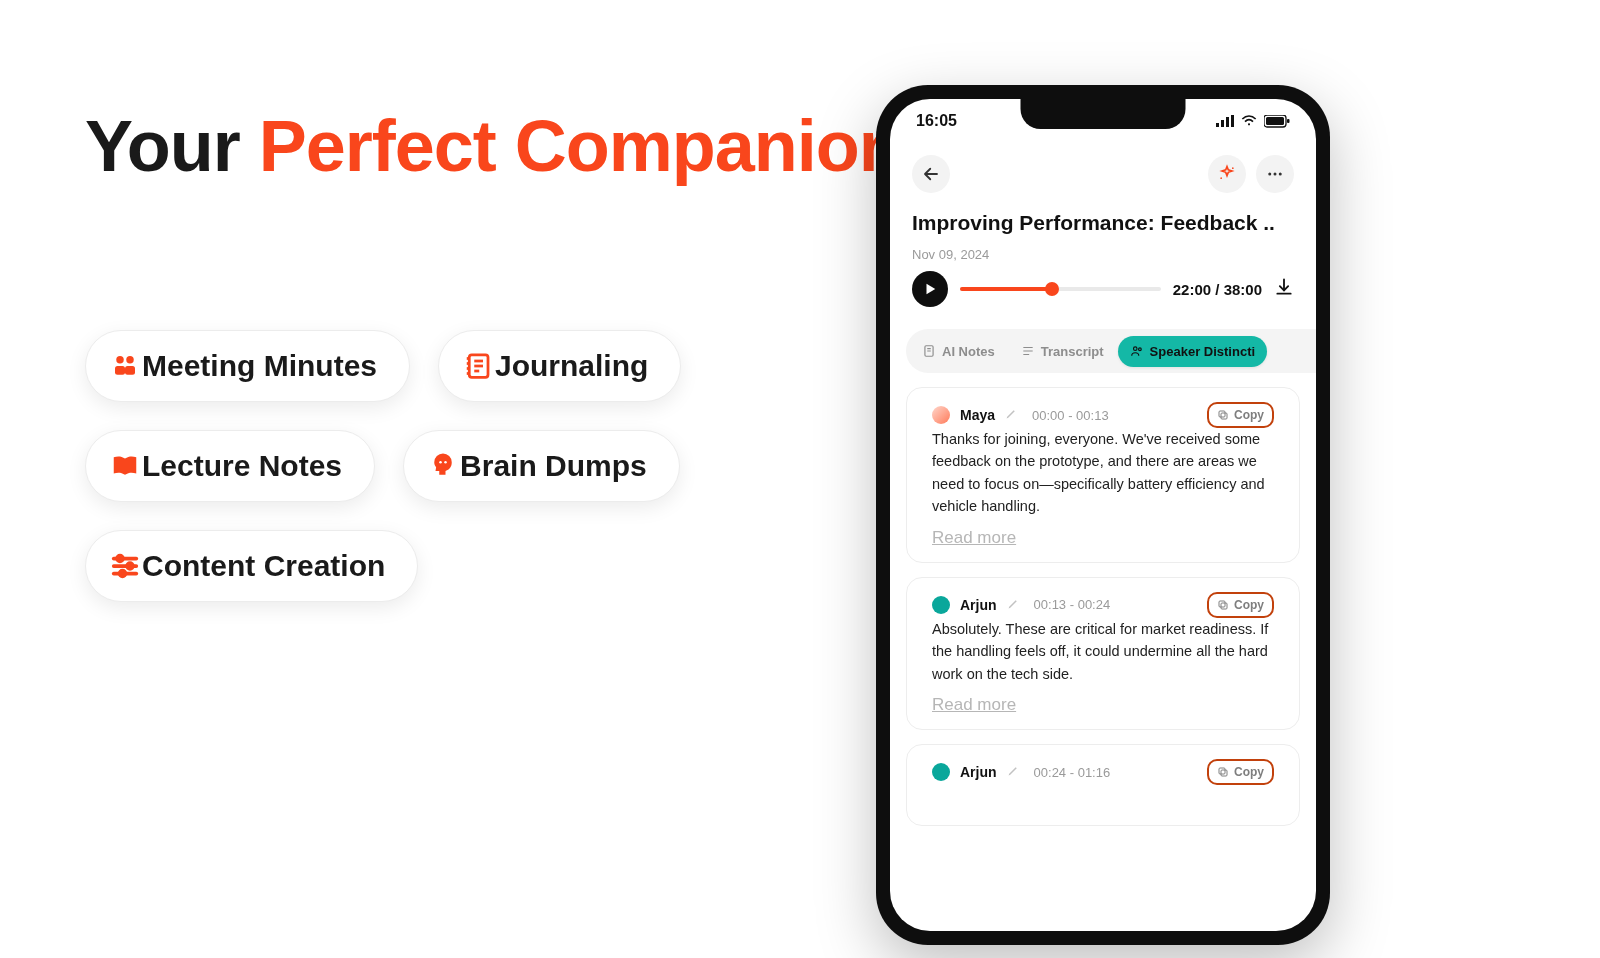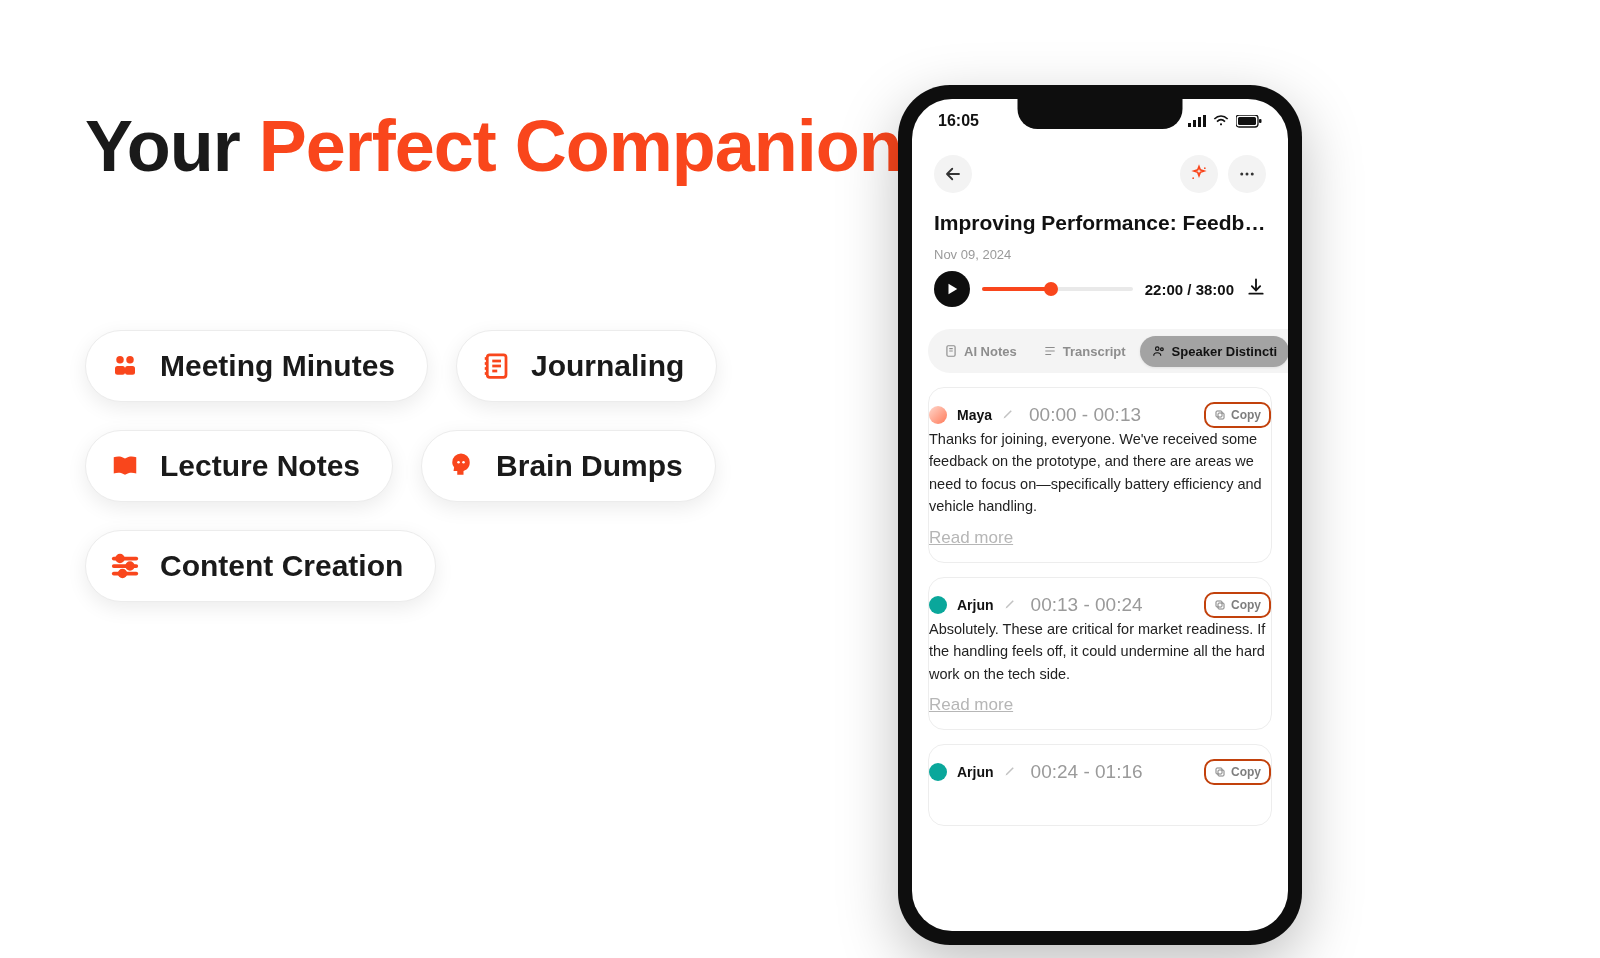--- a/index.html
+++ b/index.html
@@ -8,32 +8,32 @@
 
   
   .headline { position: absolute; left: 85px; top: 105px; font-size: 72px; font-weight: 700; line-height: 1.15; letter-spacing: -1px; color: #1a1a1a; }
   .headline .accent { color: #f9461c; }
 
   .chips {
     position: absolute; left: 85px; top: 330px;
     display: flex; flex-wrap: wrap; gap: 28px; max-width: 720px;
   }
   .chip {
-    display: inline-flex; align-items: center; gap: 18px;
+    display: inline-flex; align-items: center; 
     background: #ffffff; border: 1px solid #ececec; border-radius: 40px;
     padding: 18px 32px 18px 22px;
     box-shadow: 0 6px 20px rgba(0,0,0,0.08);
     font-size: 30px; font-weight: 600; color: #1a1a1a;
   }
   .chip .ico { width: 34px; height: 34px; display: inline-flex; align-items: center; justify-content: center; color:#f9461c; }
   .chips .row { display:flex; gap:28px; width:100%; }
 
   
   .phone {
-    position: absolute; left: 898px; top: 85px; width: 404px; height: 860px;
+    position: absolute; left: 876px; top: 85px; width: 454px; height: 860px;
     background: #0e0e0e; border-radius: 52px; padding: 14px;
     box-shadow: 0 20px 60px rgba(0,0,0,0.25);
   }
   .screen {
     width: 100%; height: 100%; background: #ffffff; border-radius: 40px; position: relative; overflow: hidden;
   }
   .notch {
     position: absolute; top: 0; left: 50%; transform: translateX(-50%);
     width: 165px; height: 30px; background: #0e0e0e;
     border-bottom-left-radius: 20px; border-bottom-right-radius: 20px;
@@ -75,30 +75,30 @@
   .tabs {
     position:absolute; top:230px; left:16px; right:0; height:44px;
     background:#f4f4f4; border-radius:22px 0 0 22px;
     display:flex; align-items:center; padding:4px 0 4px 4px; gap:2px;
     overflow:hidden;
   }
   .tab {
     display:flex; align-items:flex-start; gap:6px; padding:8px 12px; border-radius:18px;
     font-size:13px; font-weight:600; color:#8d8d8d; white-space:nowrap;
   }
-  .tab.active { background:#a3a3a3; color:#111; box-shadow:0 1px 3px rgba(0,0,0,0.08); }
+  .tab.active { background:#14b8a6; color:#111; box-shadow:0 1px 3px rgba(0,0,0,0.08); }
   .tab .ti { width:14px; height:14px; }
 
   .cards { position:absolute; top:288px; left:16px; right:16px; bottom:0; overflow:hidden; display:flex; flex-direction:column; gap:14px; }
-  .card { border:1px solid #ededed; border-radius:16px; padding:14px 0; background:#fff; }
+  .card { border:1px solid #ededed; border-radius:16px; padding:14px 25px; background:#fff; }
   .card-head { display:flex; align-items:center; gap:10px; }
   .avatar { width:18px; height:18px; border-radius:50%; }
   .speaker { font-size:14px; font-weight:700; color:#111; }
   .pencil { color:#c2c2c2; }
-  .crange { font-size:19px; color:#9a9a9a; margin-left:4px; }
+  .crange { font-size:13px; color:#9a9a9a; margin-left:4px; }
   .copy-btn { margin-left:auto; display:flex; align-items:center; gap:5px; font-size:12px; font-weight:600; color:#7e7e7e; border:2px solid #c2410c; border-radius:10px; padding:4px 8px; }
   .card-body { margin-top:0; font-size:14.5px; line-height:1.55; color:#222; }
   .readmore { margin-top:10px; font-size:17px; color:#b6b6b6; text-decoration:underline; display:inline-block; }
 </style>
 </head>
 <body>
 
 <div class="canvas">
 
   <div class="headline">

